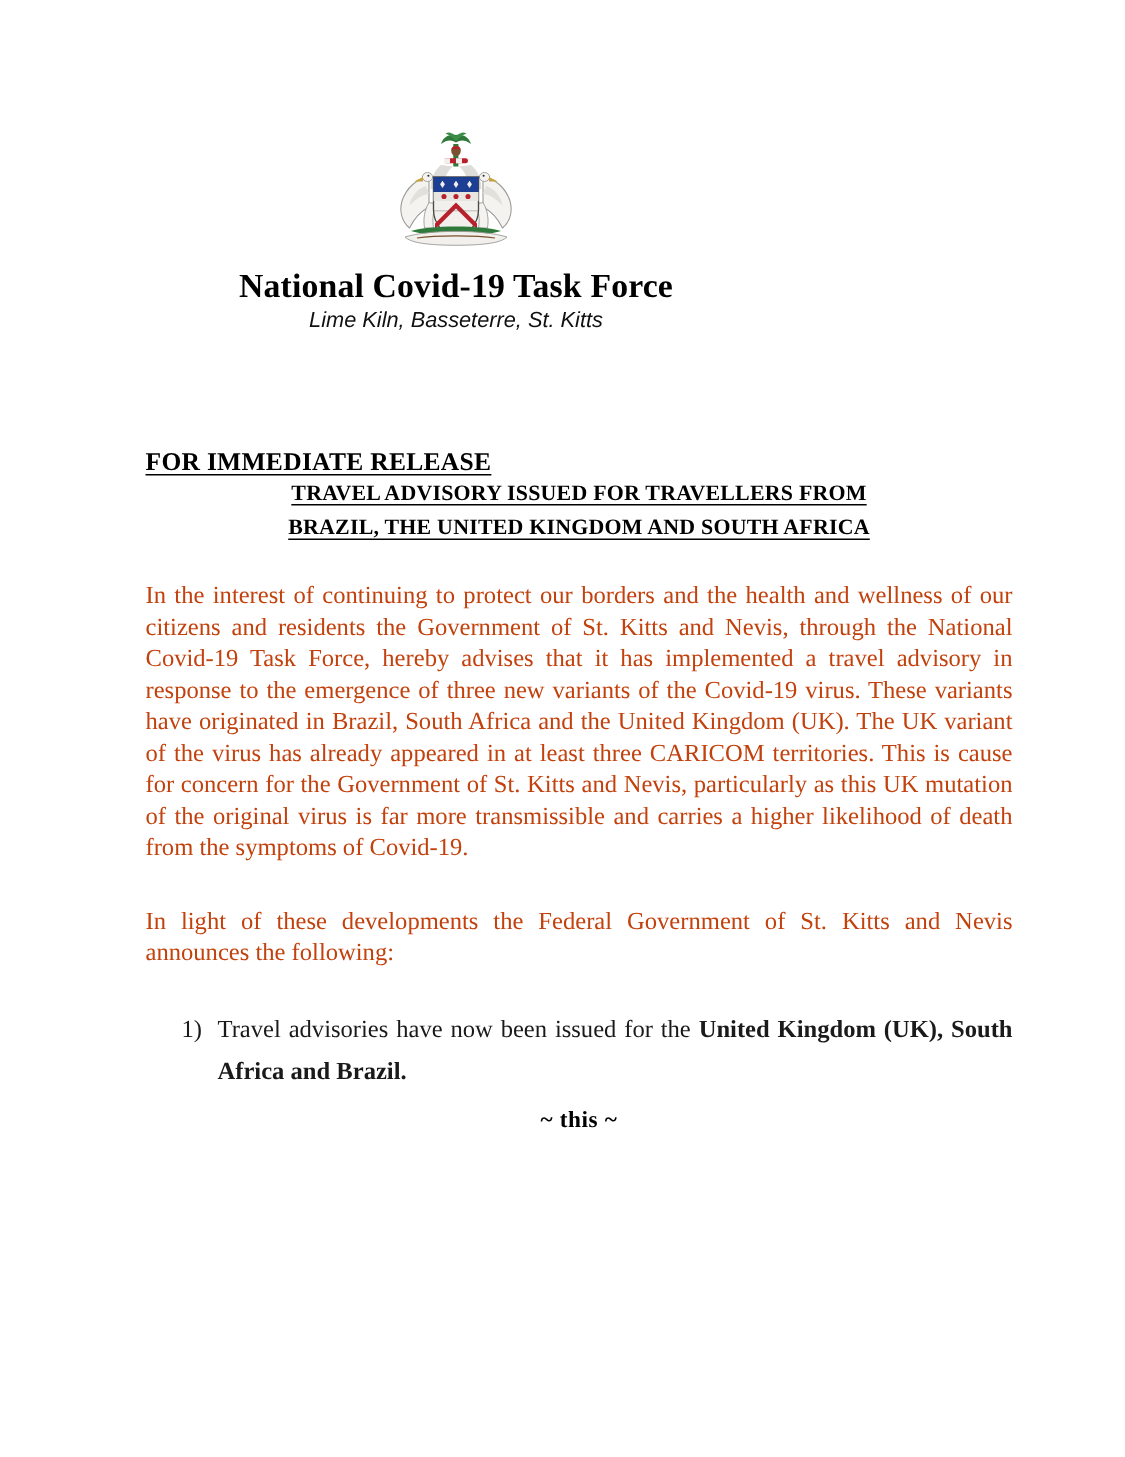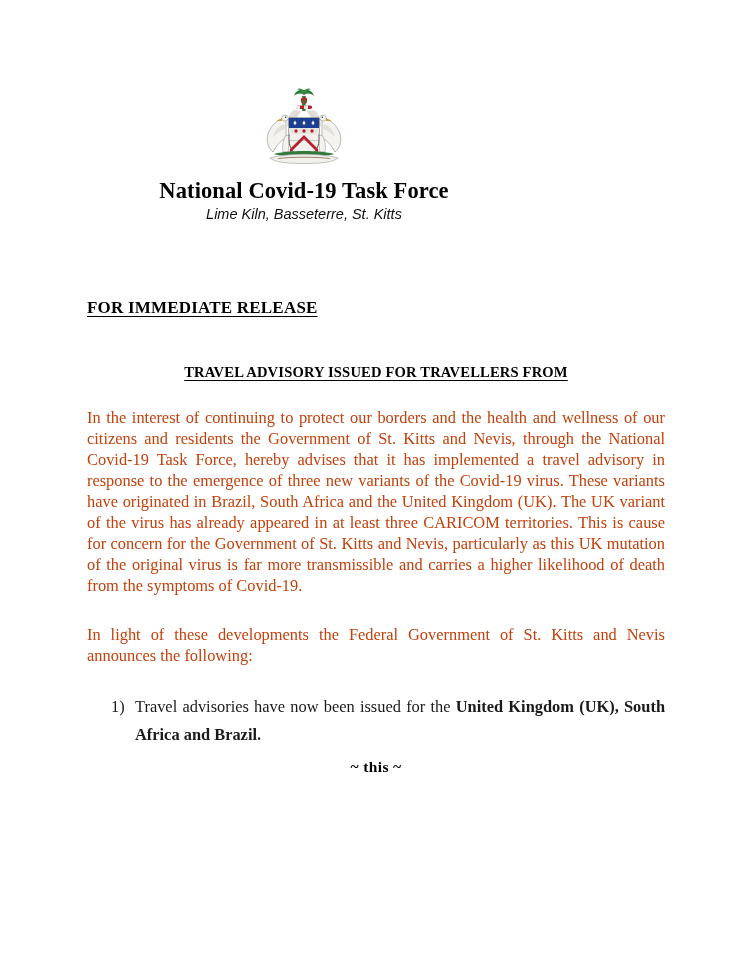--- a/index.html
+++ b/index.html
@@ -78,38 +78,37 @@
     text-decoration: underline;
     font-style: italic;
   }
   .link.email {
     font-weight: bold;
   }
 
   
   .content {
     position: absolute;
-    left: 87px;
+    left: 97px;
     top: 0;
     width: 578px;
   }
 
   .release-flag {
     margin-top: 298px;
     font-weight: bold;
     font-size: 17px;
     letter-spacing: 0.2px;
     text-decoration: underline;
     text-underline-offset: 3px;
     display: inline-block;
     color: #000000;
   }
 
   .doc-title {
-    margin-top: 43px;
     text-align: center;
     font-weight: bold;
     font-size: 14.6px;
     line-height: 1.55;
     letter-spacing: 0.15px;
     color: #000000;
   }
   .doc-title .tline {
     display: inline-block;
     text-decoration: underline;
@@ -242,20 +241,21 @@
 
 
   </div>
 
   <div class="content">
 
     <div class="release-flag">FOR IMMEDIATE RELEASE</div>
 
     <div class="doc-title">
       <span class="tline">TRAVEL ADVISORY ISSUED FOR TRAVELLERS FROM</span><br>
+      <span class="tline">BRAZIL, THE UNITED KINGDOM AND SOUTH AFRICA</span>
     </div>
 
     <p class="para">In the interest of continuing to protect our borders and the health and wellness of our citizens and residents the Government of St. Kitts and Nevis, through the National Covid-19 Task Force, hereby advises that it has implemented a travel advisory in response to the emergence of three new variants of the Covid-19 virus.  These variants have originated in Brazil, South Africa and the United Kingdom (UK).  The UK variant of the virus has already appeared in at least three CARICOM territories.  This is cause for concern for the Government of St. Kitts and Nevis, particularly as this UK mutation of the original virus is far more transmissible and carries a higher likelihood of death from the symptoms of Covid-19.</p>
 
     <p class="para second">In light of these developments the Federal Government of St. Kitts and Nevis announces the following:</p>
 
     <ul class="list">
       <li class="list-item">
         <span class="list-marker">1)</span><span>Travel advisories have now been issued for the </span><b>United Kingdom (UK), South Africa and Brazil.</b>
       </li>

